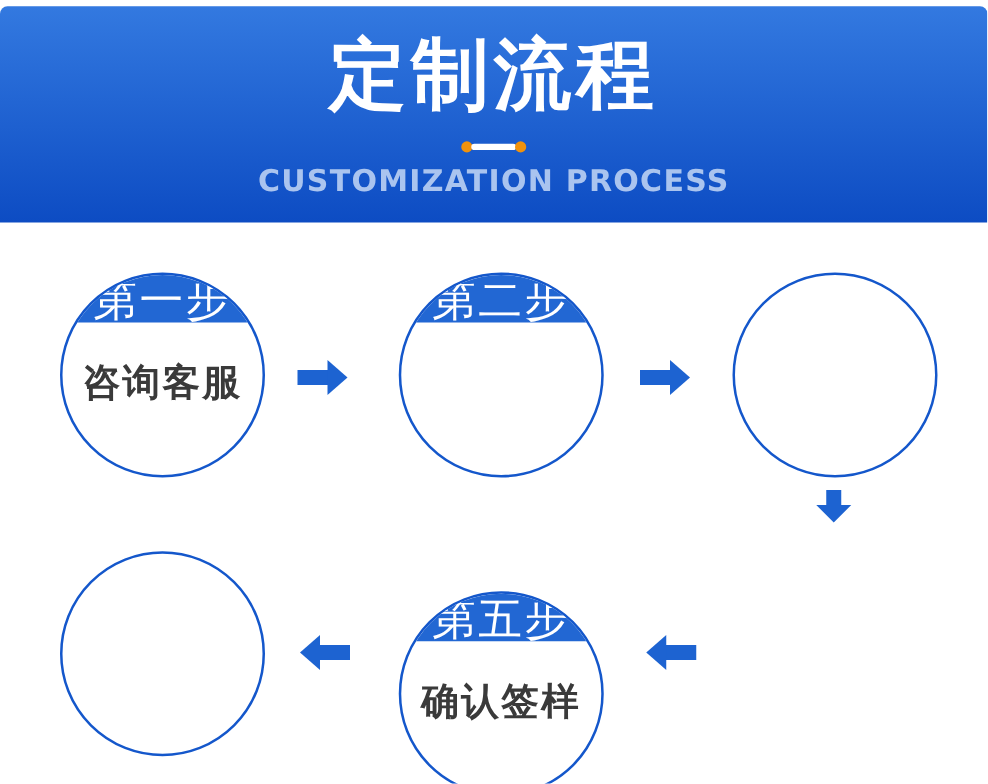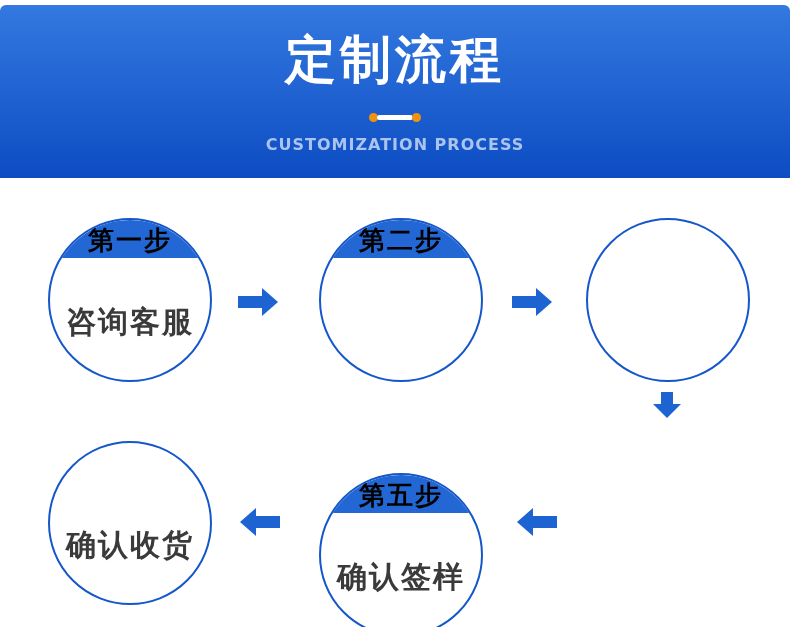--- a/index.html
+++ b/index.html
@@ -19,48 +19,48 @@
 
   
   .banner{
     position:absolute;left:0;top:5px;width:790px;height:173px;
     background:linear-gradient(180deg,var(--banner-top) 0%,var(--banner-bottom) 100%);
     border-radius:6px 6px 0 0;
   }
   .banner h1{
     position:absolute;top:22px;left:0;width:100%;
     text-align:center;color:#ffffff;
-    font-size:51px;line-height:66px;font-weight:bold;letter-spacing:4px;
+    font-size:62px;line-height:66px;font-weight:bold;letter-spacing:4px;
   }
   .divider{
     position:absolute;top:108px;left:50%;transform:translateX(-50%);
     display:flex;align-items:center;
   }
   .divider .dot{width:9px;height:9px;border-radius:50%;background:var(--orange);}
   .divider .bar{width:36px;height:5px;border-radius:3px;background:#ffffff;margin:0 -1px;}
   .subtitle{
     position:absolute;top:128px;left:0;width:100%;
     text-align:center;color:var(--subtitle);
-    font-size:16px;line-height:24px;font-weight:bold;letter-spacing:1px;
+    font-size:24px;line-height:24px;font-weight:bold;letter-spacing:1px;
   }
 
   
   .circle{
     position:absolute;width:164px;height:164px;border-radius:50%;
     border:2px solid var(--blue-border);background:#ffffff;overflow:hidden;
   }
   .circle .cap{
     position:absolute;top:0;left:0;width:100%;height:38px;
     background:var(--blue-cap);
     display:flex;align-items:center;justify-content:center;
-    color:#000000;font-size:26px;font-weight:bold;letter-spacing:2px;
+    color:#ffffff;font-size:35px;font-weight:normal;letter-spacing:2px;
     padding-top:3px;
   }
   .circle .label{
-    position:absolute;top:82px;left:0;width:100%;
+    position:absolute;top:66px;left:0;width:100%;
     text-align:center;color:var(--text-dark);
     font-size:30px;font-weight:bold;letter-spacing:2px;
   }
   .c1{left:48px;top:218px;}
   .c2{left:319px;top:218px;}
   .c3{left:586px;top:218px;}
   .c4{left:586px;top:441px;}
   .c5{left:319px;top:441px;margin-top:32px;}
   .c6{left:48px;top:441px;}
 
@@ -129,16 +129,15 @@
   </div>
   <div class="circle c5">
     <div class="cap">第五步</div>
     <div class="label">确认签样</div>
   </div>
   <div class="arrow arrow-left a56">
     <span class="shaft"></span>
     <span class="head"></span>
   </div>
   <div class="circle c6">
-    <div class="label">确认收货</div>
   </div>
 
 </div>
 
 </body></html>

